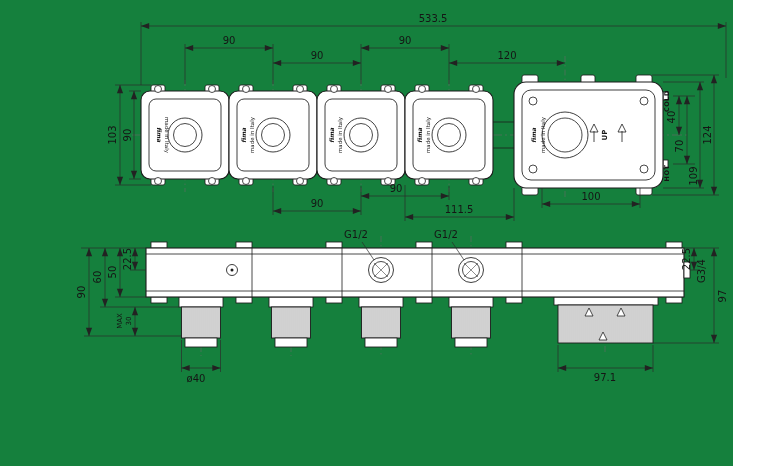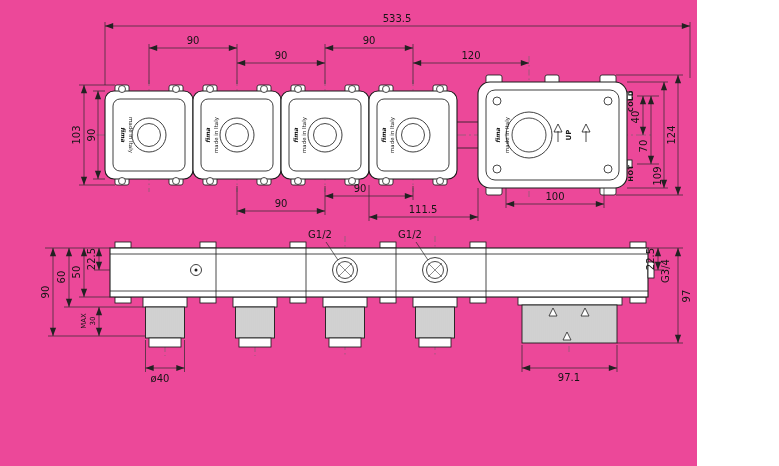--- a/index.html
+++ b/index.html
@@ -1,16 +1,16 @@
 <!DOCTYPE html>
 <html><head>
 <meta charset="utf-8">
 <style>
   html,body{margin:0;padding:0;background:#fff;}
-  #stage{position:relative;width:697px;height:466px;background:#ec4899;overflow:hidden;}
+  #stage{position:relative;width:697px;height:466px;background:#15803d;overflow:hidden;padding-left:36px;}
   svg{display:block;}
   text{font-family:"DejaVu Sans","Liberation Sans",sans-serif;fill:#151515;}
   .dt{font-size:10px;}
   .gt{font-size:10px;}
   .lt{font-size:6.5px;font-weight:bold;letter-spacing:0.5px;}
   .ut{font-size:7px;font-weight:bold;}
   .bt{font-size:6px;font-style:italic;font-weight:bold;}
   .ot{font-size:5.5px;}
   .mt{font-size:7px;}
   .ol{fill:#ffffff;stroke:#1c1c1c;stroke-width:1.1;}

